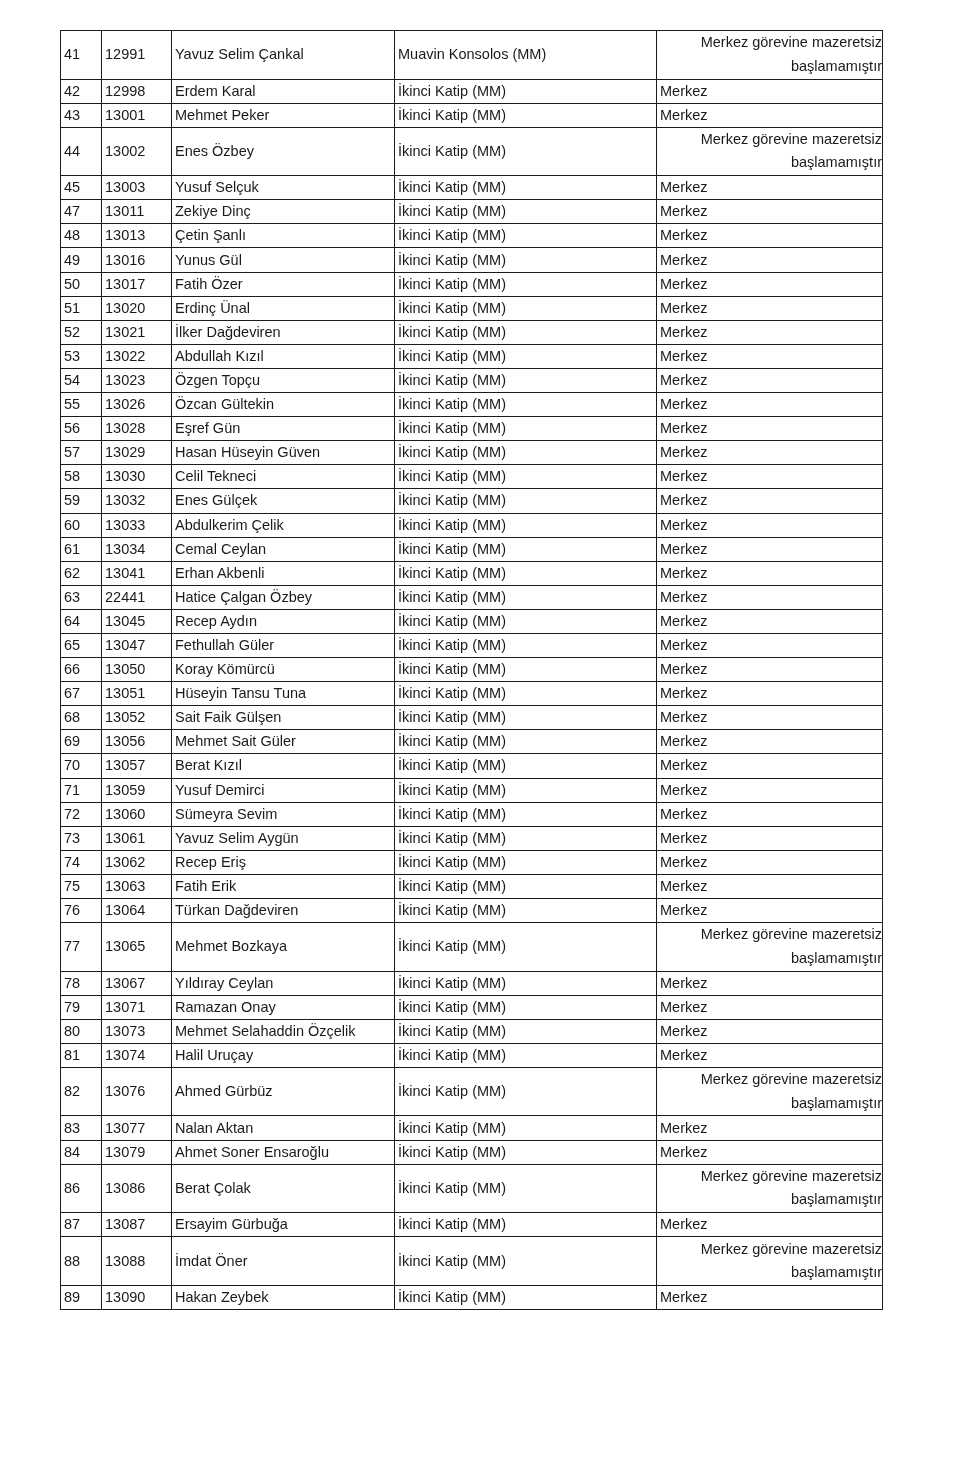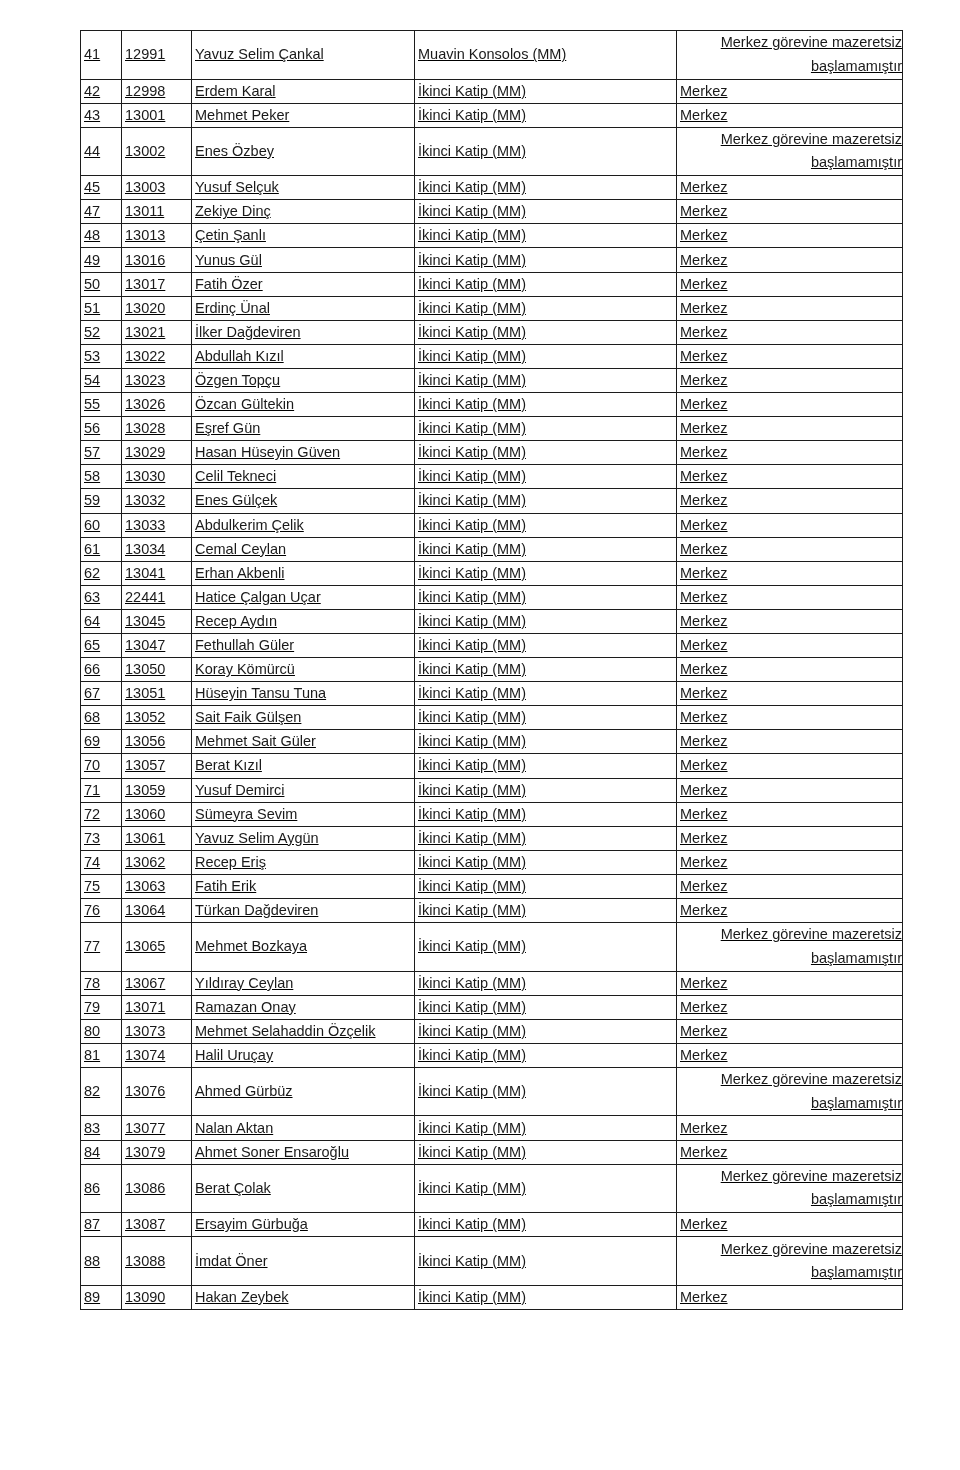--- a/index.html
+++ b/index.html
@@ -1,17 +1,17 @@
 <!DOCTYPE html>
 <html><head>
 <meta charset="utf-8">
 <style>
   html, body { margin: 0; padding: 0; background: #ffffff; }
   body { width: 960px; height: 1470px; position: relative; overflow: hidden; }
-  .page { position: absolute; left: 80px; top: 30px; text-decoration: underline; }
+  .page { position: absolute; left: 60px; top: 30px; }
   table.list {
     border-collapse: collapse;
     table-layout: fixed;
     width: 822px;
     font-family: "Liberation Sans", "DejaVu Sans", sans-serif;
     font-size: 14.5px;
     color: #1a1a1a;
   }
   table.list td {
     border: 1.3px solid #1c1c1c;
@@ -215,21 +215,21 @@
     <td>62</td>
     <td>13041</td>
     <td>Erhan Akbenli</td>
     <td>İkinci Katip (MM)</td>
     <td class="status">Merkez</td>
   </tr>
 
   <tr>
     <td>63</td>
     <td>22441</td>
-    <td>Hatice Çalgan Uçar</td>
+    <td>Hatice Çalgan Özbey</td>
     <td>İkinci Katip (MM)</td>
     <td class="status">Merkez</td>
   </tr>
 
   <tr>
     <td>64</td>
     <td>13045</td>
     <td>Recep Aydın</td>
     <td>İkinci Katip (MM)</td>
     <td class="status">Merkez</td>

